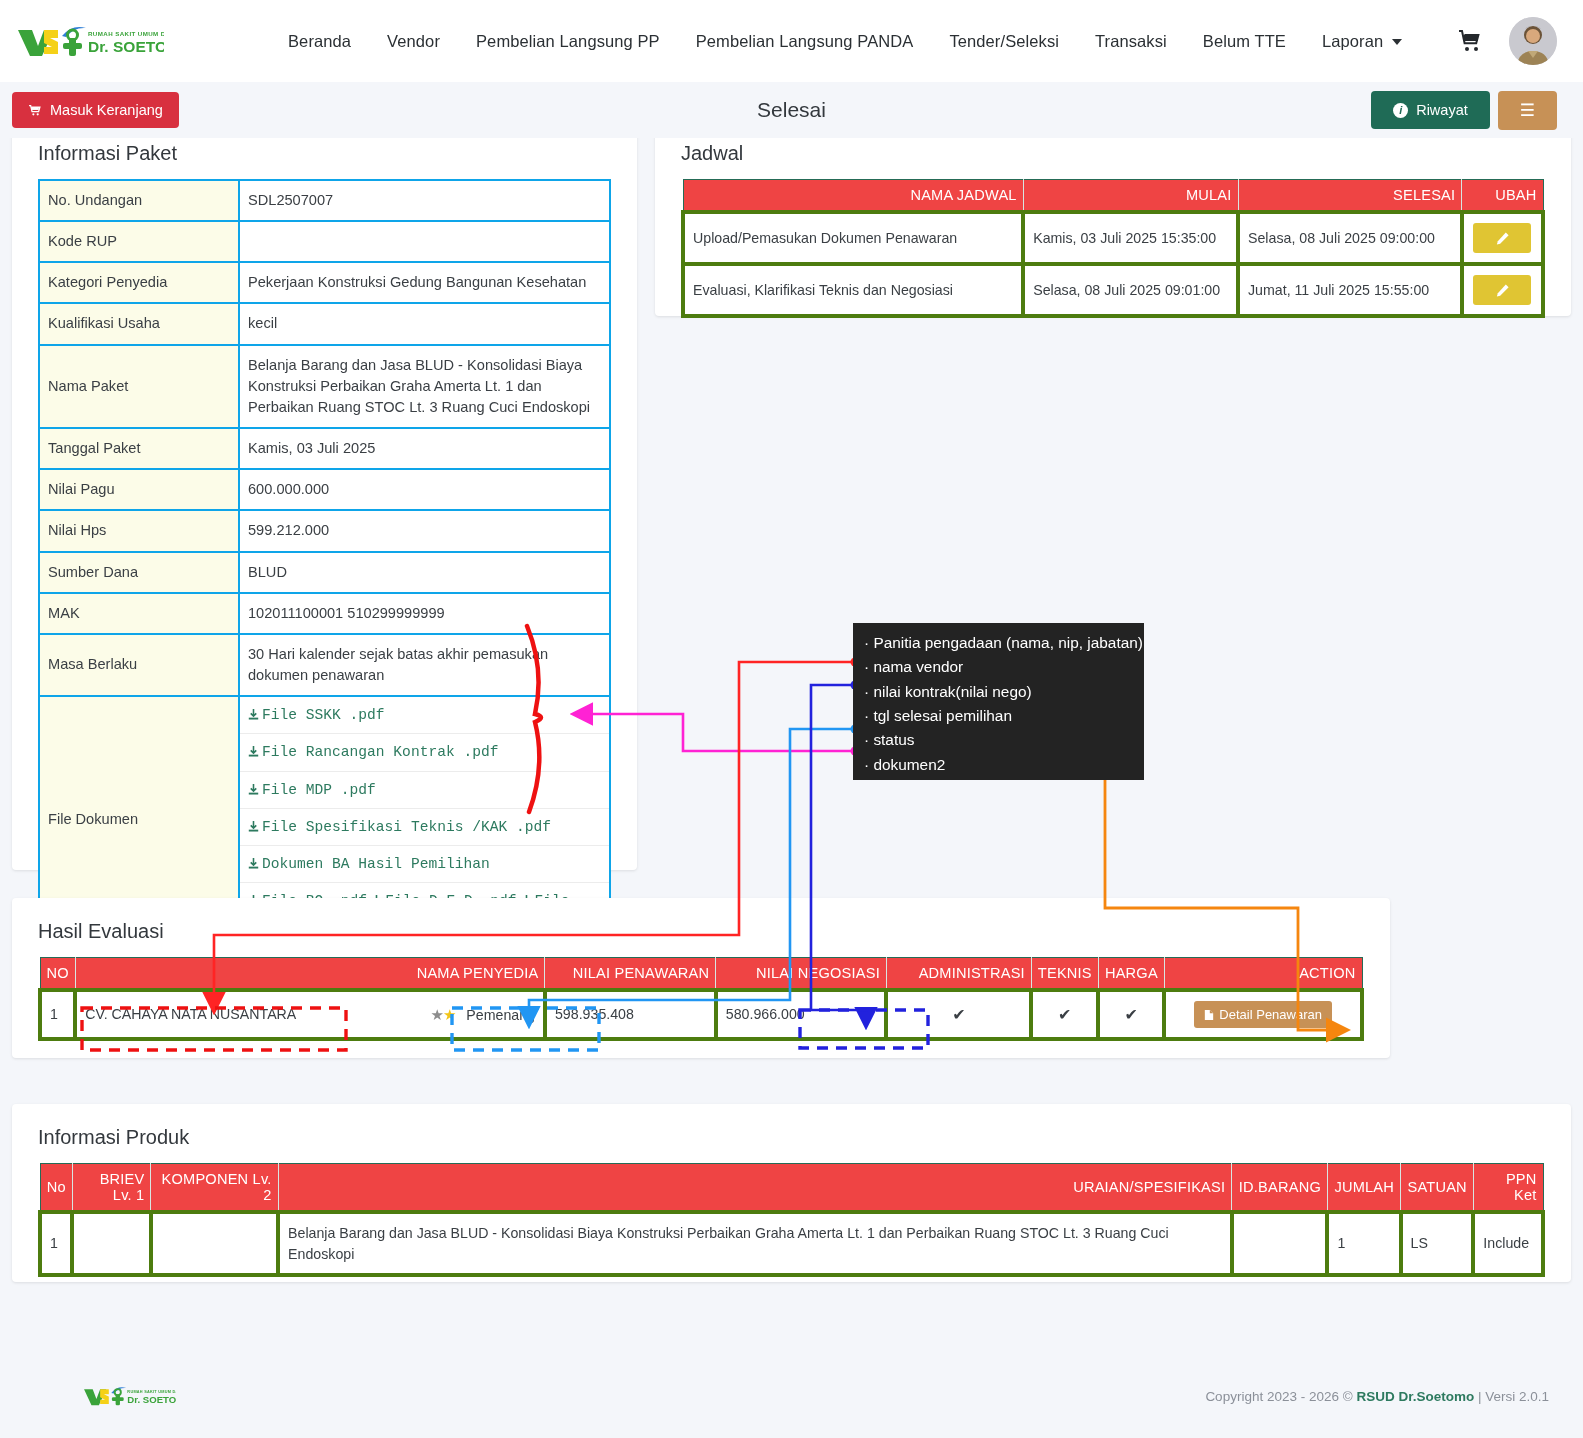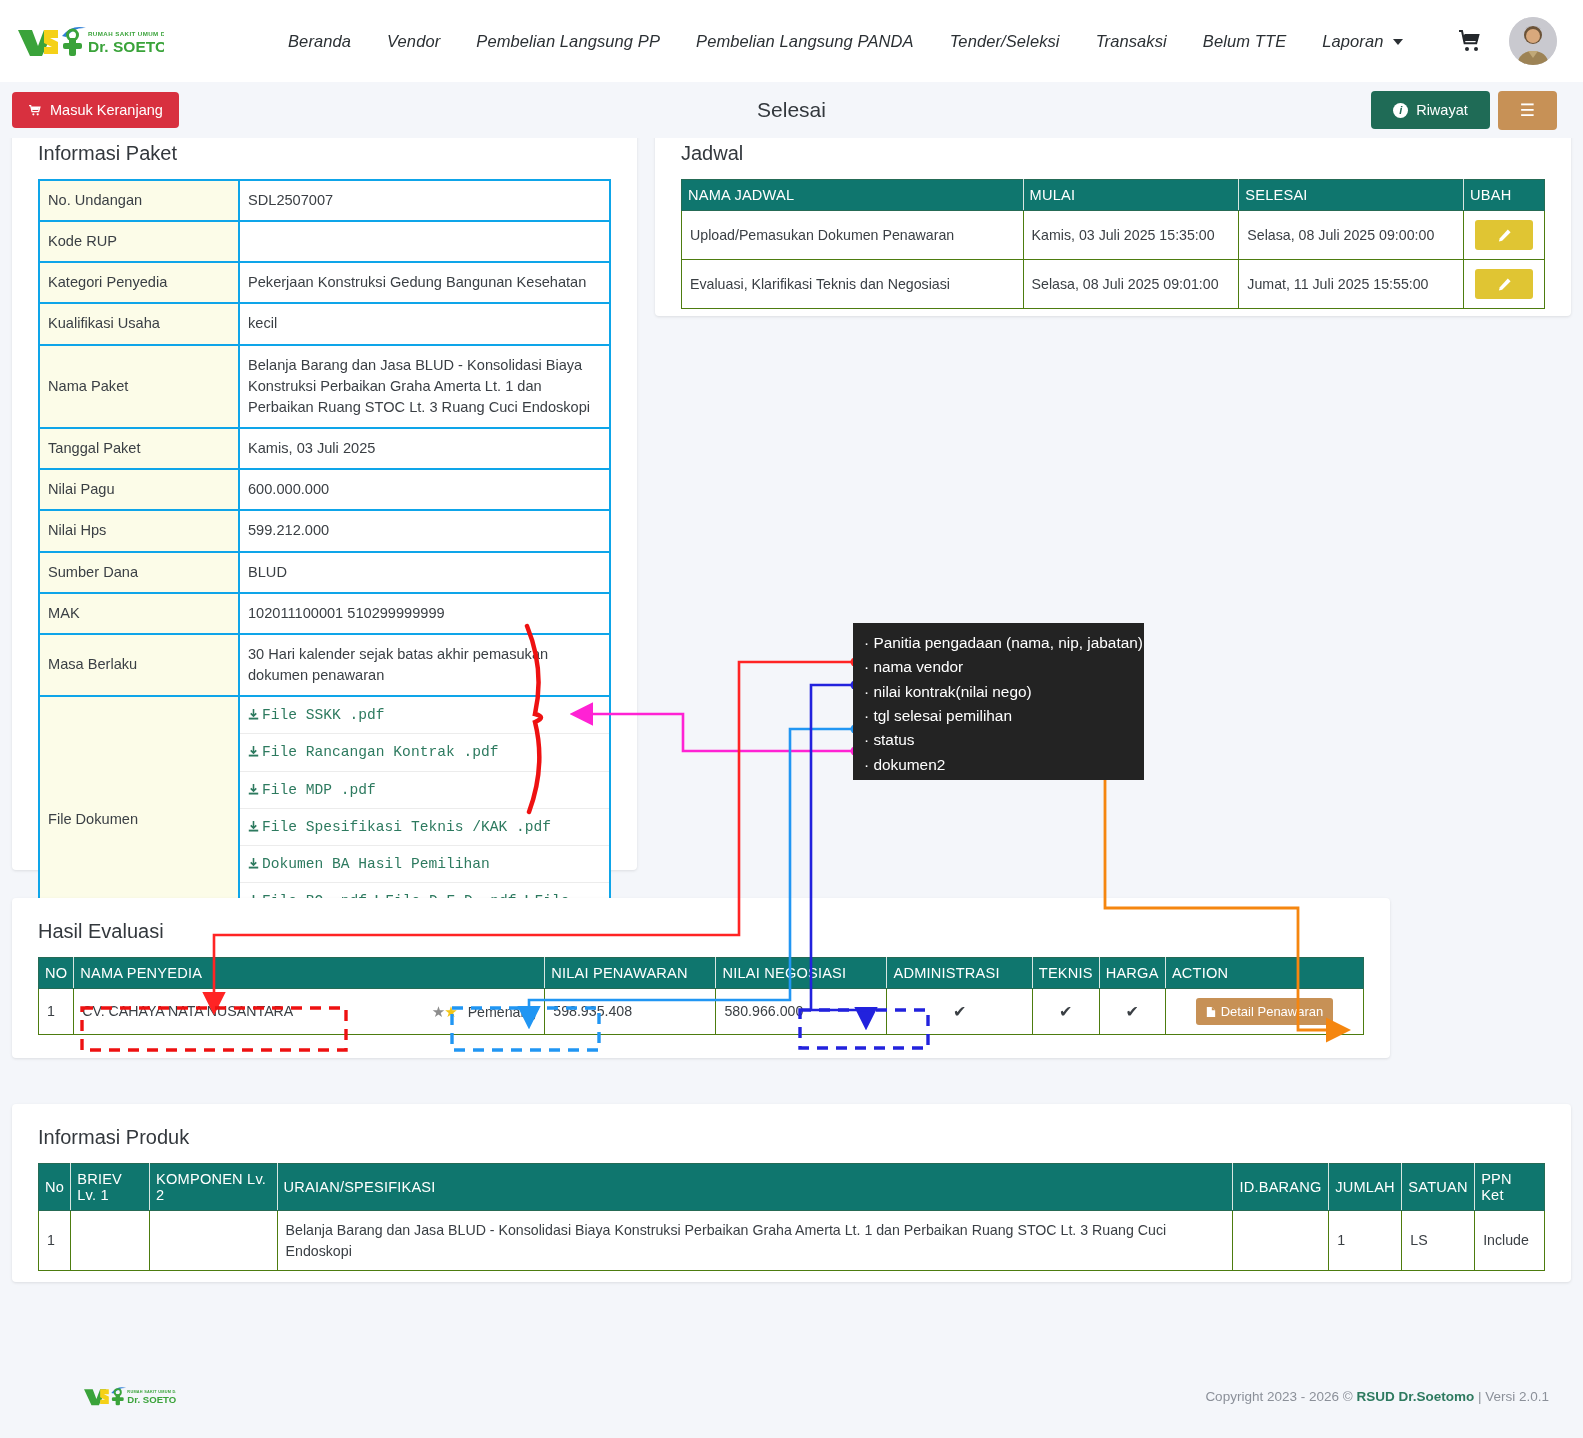--- a/index.html
+++ b/index.html
@@ -16,21 +16,21 @@
   
   .navbar{
     height:82px; background:#ffffff; display:flex; align-items:center;
     padding:0 26px 0 14px; position:relative; z-index:5;
   }
   .brand{ display:flex; align-items:center; width:240px; flex:0 0 auto; }
   .logo-svg{ display:block; }
   .nav-links{ display:flex; align-items:center; gap:0px; flex:1 1 auto; margin-left:16px;}
   .nav-link{
     font-size:16.5px; color:#2b3034; padding:0 18px; white-space:nowrap;
-    cursor:pointer; letter-spacing:.1px;font-style:italic;
+    cursor:pointer; letter-spacing:.1px;
   }
   .nav-link.caret:after{
     content:""; display:inline-block; margin-left:9px;
     border-left:5px solid transparent; border-right:5px solid transparent;
     border-top:6px solid #2b3034; vertical-align:middle;
   }
   .nav-right{ display:flex; align-items:center; gap:26px; flex:0 0 auto; }
   .cart-ic{ width:26px; height:24px; display:block; cursor:pointer;}
   .avatar{
     width:48px;height:48px;border-radius:50%;overflow:hidden;
@@ -94,27 +94,27 @@
     border-bottom:1px solid #ececec; padding:7px 8px;
   }
   .doc-row:last-child{ border-bottom:none; }
   .filelink{ color:#2d7a5f; cursor:pointer; white-space:nowrap;font-family:Liberation Mono, monospace;}
   .dl{ display:inline-block; width:11px; height:13px; vertical-align:-2px; margin-right:3px;}
   td.nopad{ padding:0 !important; }
 
   
   table.g{ width:100%; border-collapse:collapse; font-size:14.2px; }
   table.g thead th{
-    background:#0f766e; color:#fff; font-weight:400; padding:7px 6px;
-    border:1px solid #256b56; border-right:1px solid #d8e6e1; text-align:left;
+    background:#ef4444; color:#fff; font-weight:400; padding:7px 6px;
+    border:1px solid #256b56; border-right:1px solid #d8e6e1; text-align:right;
     letter-spacing:.2px; font-size:14.6px;
   }
   table.g thead th:last-child{ border-right:1px solid #256b56; }
   table.g tbody td{
-    border:1px solid #4d7c0f; padding:9px 8px; color:#3a3f44; line-height:1.45;
+    border:4px solid #4d7c0f; padding:9px 8px; color:#3a3f44; line-height:1.45;
     vertical-align:middle;
   }
   .btn-edit{
     background:#e0c533; border:none; border-radius:3px; width:58px; height:30px;
     cursor:pointer; display:inline-flex; align-items:center; justify-content:center;
   }
   .ctr{ text-align:center; }
   .check{ font-size:16px; color:#25292d; }
   .btn-detail{
     background:#c79156; color:#fff; border:none; border-radius:3px;

